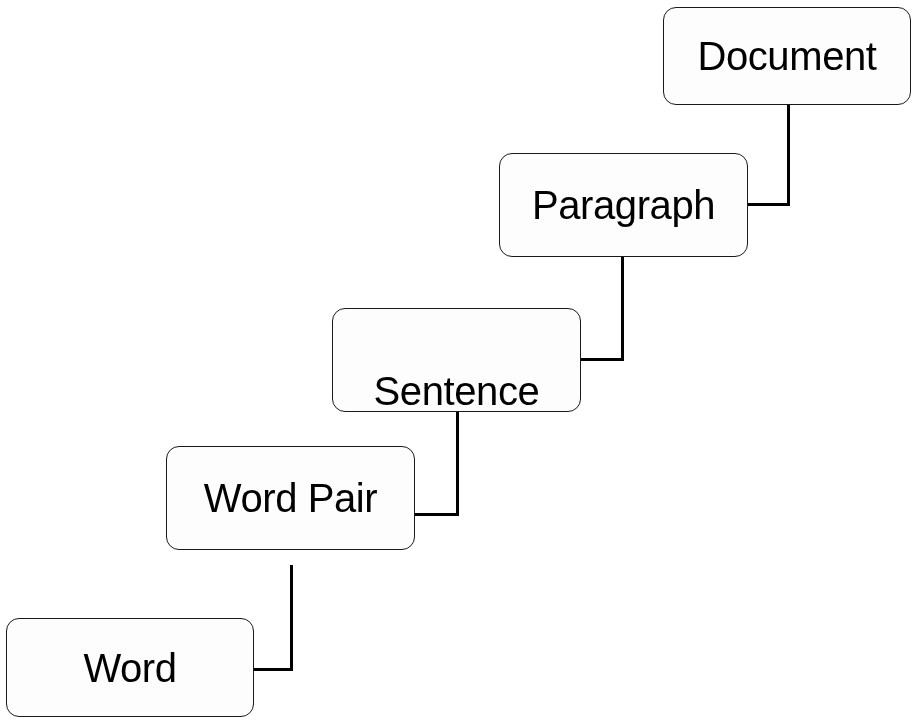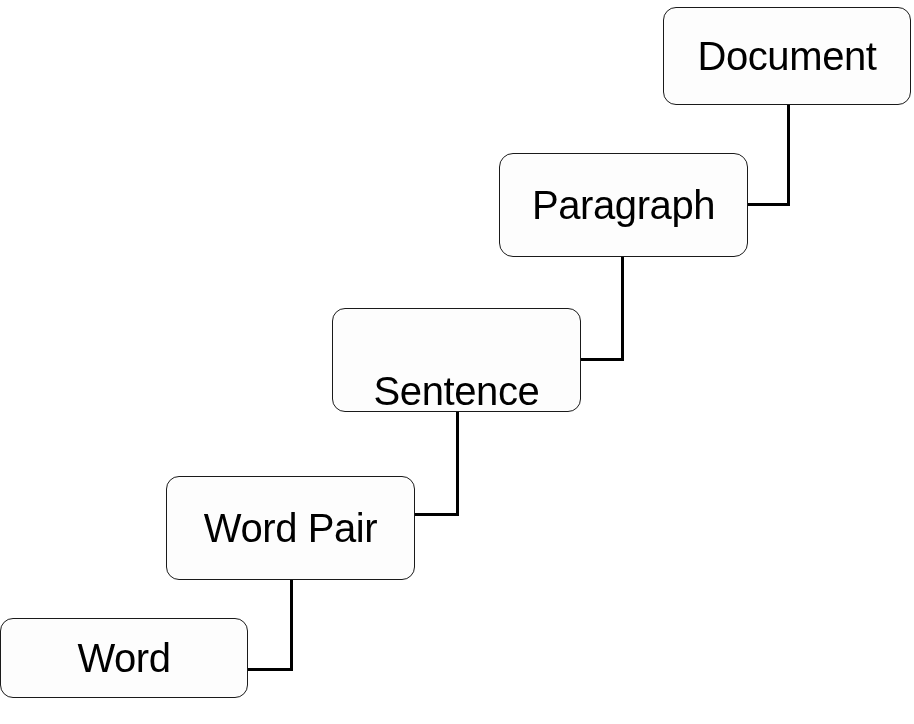--- a/index.html
+++ b/index.html
@@ -66,29 +66,29 @@
   <div class="conn-v" style="left:456px; top:411px; height:105px;"></div>
   <div class="conn-h" style="left:413px; top:513px; width:46px;"></div>
 
   <div class="conn-v" style="left:290px; top:565px; height:106px;"></div>
   <div class="conn-h" style="left:248px; top:668px; width:45px;"></div>
 
   <div class="node" style="left:663px; top:7px; width:248px; height:98px;">
     <span class="node-label">Document</span>
   </div>
 
-  <div class="node" style="left:499px; top:153px; width:249px; height:104px;border-radius:14px;">
+  <div class="node" style="left:499px; top:153px; width:249px; height:104px;">
     <span class="node-label">Paragraph</span>
   </div>
 
   <div class="node" style="left:332px; top:308px; width:249px; height:104px;align-items:flex-end;">
     <span class="node-label">Sentence</span>
   </div>
 
-  <div class="node" style="left:166px; top:476px; width:249px; height:104px;">
+  <div class="node" style="left:166px; top:446px; width:249px; height:104px;">
     <span class="node-label">Word Pair</span>
   </div>
 
-  <div class="node" style="left:0; top:618px; width:248px; height:80px;">
+  <div class="node" style="left:6px; top:618px; width:248px; height:99px;">
     <span class="node-label">Word</span>
   </div>
 
 </div>
 
 </body></html>

